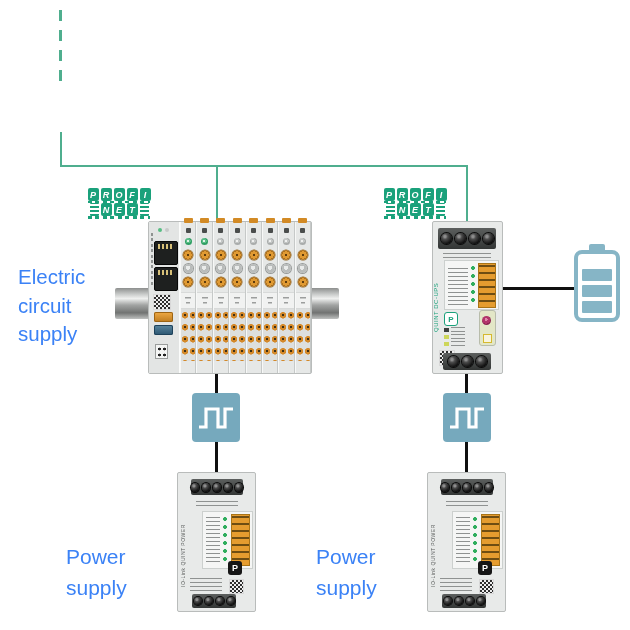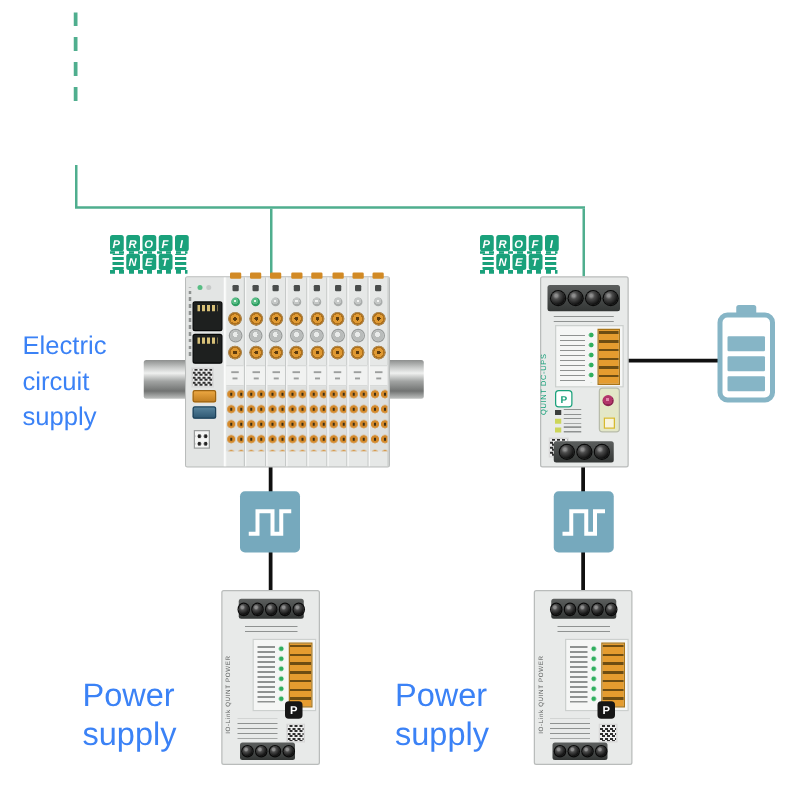--- a/index.html
+++ b/index.html
@@ -37,21 +37,21 @@
   .pntab{width:9px;height:13px;border-radius:1px;
          background:repeating-linear-gradient(0deg,var(--logo-green) 0 2.5px,#fff 2.5px 4px);}
   .pnteeth{position:absolute;left:2px;right:2px;height:2.5px;
            background:repeating-linear-gradient(90deg,var(--logo-green) 0 4px,transparent 4px 7.5px);}
   .pnteeth.top{top:-2.5px;} .pnteeth.bot{bottom:-2.5px;}
 
   
   .caption{position:absolute;color:#3b82f6;text-align:left;margin-top:19px;}
   .cap-breaker{left:18px;top:244px;width:97px;font-size:20.5px;line-height:28.5px;}
   .cap-ups{left:348px;top:300px;width:74px;font-size:26px;line-height:30px;}
-  .cap-ps{width:104px;font-size:26px;line-height:31px;}
+  .cap-ps{width:104px;font-size:21px;line-height:31px;}
 
   
   .rail{position:absolute;left:115px;top:288px;width:224px;height:31px;border-radius:2px;
         background:linear-gradient(180deg,#8d8f8e 0%,#c9cbca 20%,#eff0ef 34%,#a2a4a3 55%,#717372 80%,#bfc1c0 100%);}
 
   
   .breaker{position:absolute;left:148px;top:221px;width:162px;height:151px;background:var(--body);
            border:1px solid var(--body-border);border-radius:2px;display:flex;}
   .head{position:relative;width:30px;background:#e3e5e4;border-right:1px solid #fbfcfb;}
   .hl{background-image:repeating-linear-gradient(0deg,#8f9291 0 1px,transparent 1px 4px);}

